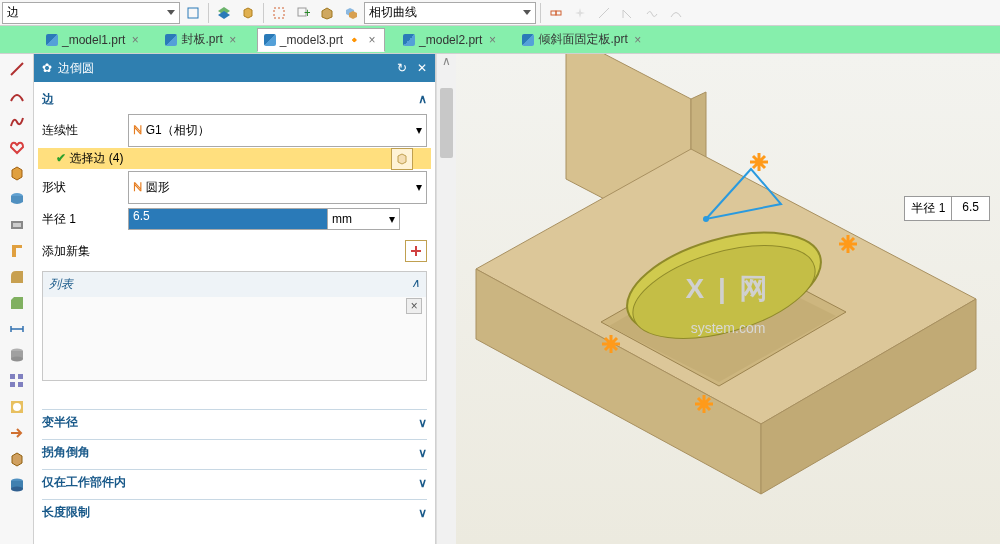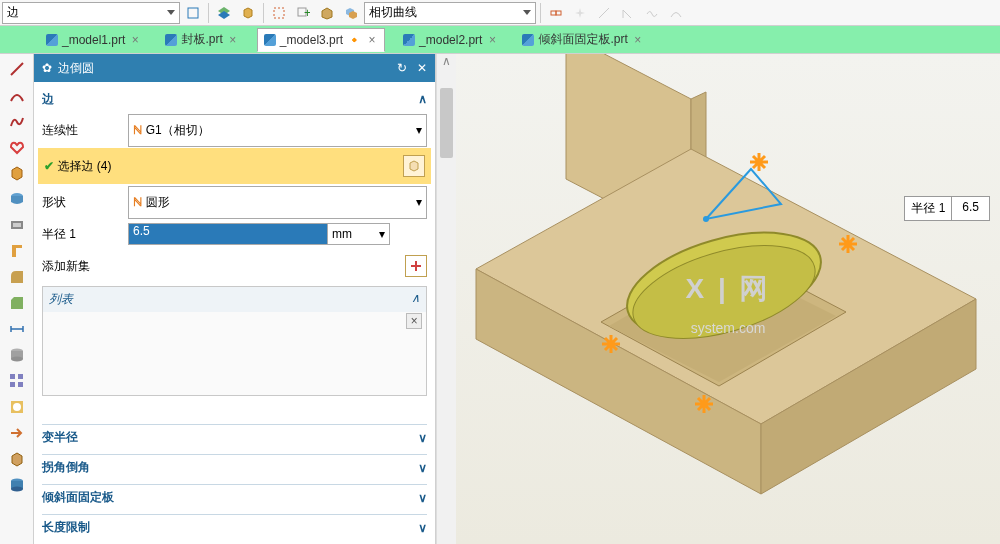--- a/index.html
+++ b/index.html
@@ -21,26 +21,26 @@
   .panel-title { height: 28px; background: #2f7fb0; color: #fff; display: flex; align-items: center; padding: 0 8px; justify-content: space-between; }
   .panel-title .gear { color: #fff; }
   .panel-body { padding: 4px 8px; display: flex; flex-direction: column; gap: 4px; position: relative; }
   .sect { display: flex; align-items: center; justify-content: space-between; height: 26px; color: #1a5a8a; font-weight: bold; border-top: 1px solid #c8d8e4; cursor: pointer; }
   .sect .chev { color: #1a5a8a; font-weight: bold; }
   .row { display: flex; align-items: center; height: 28px; gap: 6px; }
   .row .label { width: 80px; }
   .field { flex: 1; display: flex; }
   .combo { flex: 1; height: 33px; border: 1px solid #a9a9a9; display: flex; align-items: center; padding: 0 4px; background: #fff; justify-content: space-between; }
   .combo .mini { color: #e67e22; font-weight: bold; }
-  .selrow { background: #ffdf7e; height: 36px; display: flex; align-items: center; justify-content: space-between; padding: 0 6px; margin: 0 -4px; }
+  .selrow { background: #ffdf7e; height: 21px; display: flex; align-items: center; justify-content: space-between; padding: 0 18px; margin: 0 -4px; }
   .selrow .chk { color: #2ca02c; font-weight: bold; }
   .cube-btn { width: 22px; height: 22px; border: 1px solid #c0a050; background: #fff3d6; display: flex; align-items: center; justify-content: center; }
   .numinput { width: 200px; height: 22px; border: 1px solid #a9a9a9; background: #fff; color: #000; padding: 0 4px; }
   .numinput.sel { background: #2a7ab8; color: #fff; }
-  .unit { width: 62px; height: 22px; border: 1px solid #a9a9a9; background: #fff; display: flex; align-items: center; padding: 8px 4px; justify-content: space-between; border-left: none; }
+  .unit { width: 72px; height: 22px; border: 1px solid #a9a9a9; background: #fff; display: flex; align-items: center; padding: 8px 4px; justify-content: space-between; border-left: none; }
   .listbox { border: 1px solid #c8c8c8; min-height: 110px; background: #fafafa; position: relative; margin-top: 2px; font-style: italic; }
   .listbox .hdr { background: #eef3f7; color: #1a5a8a; padding: 4px 6px; display: flex; justify-content: space-between; }
   .listbox .close { position: absolute; right: 4px; top: 26px; width: 16px; height: 16px; border: 1px solid #bbb; background: #eee; text-align: center; line-height: 14px; color: #555; }
   .scrollgutter { width: 20px; background: #f1f1f1; border-left: 1px solid #ddd; }
   .scrollgutter .up { height: 70px; background: #c8c8c8; margin: 18px 3px 0 3px; border-radius: 2px; }
   .viewport { flex: 1; position: relative; background: linear-gradient(#f3f3ef,#eceadf); overflow: hidden; }
   .callout { position: absolute; right: 10px; top: 142px; background: #fff; border: 1px solid #999; display: flex; }
   .callout .k { padding: 3px 6px; border-right: 1px solid #999; }
   .callout .v { padding: 3px 10px; background: #fff; }
   .watermark { position: absolute; left: 50%; top: 48%; transform: translate(-50%,-50%); color: #d0d0cf; font-size: 28px; font-weight: bold; letter-spacing: 3px; white-space: nowrap; }
@@ -341,21 +341,21 @@
 
       <div class="sect">
         <span>变半径</span>
         <span class="chev">∨</span>
       </div>
       <div class="sect">
         <span>拐角倒角</span>
         <span class="chev">∨</span>
       </div>
       <div class="sect">
-        <span>倾斜面固定板</span>
+        <span>仅在工作部件内</span>
         <span class="chev">∨</span>
       </div>
       <div class="sect">
         <span>长度限制</span>
         <span class="chev">∨</span>
       </div>
     </div>
   </div>
 
   <div class="scrollgutter">

